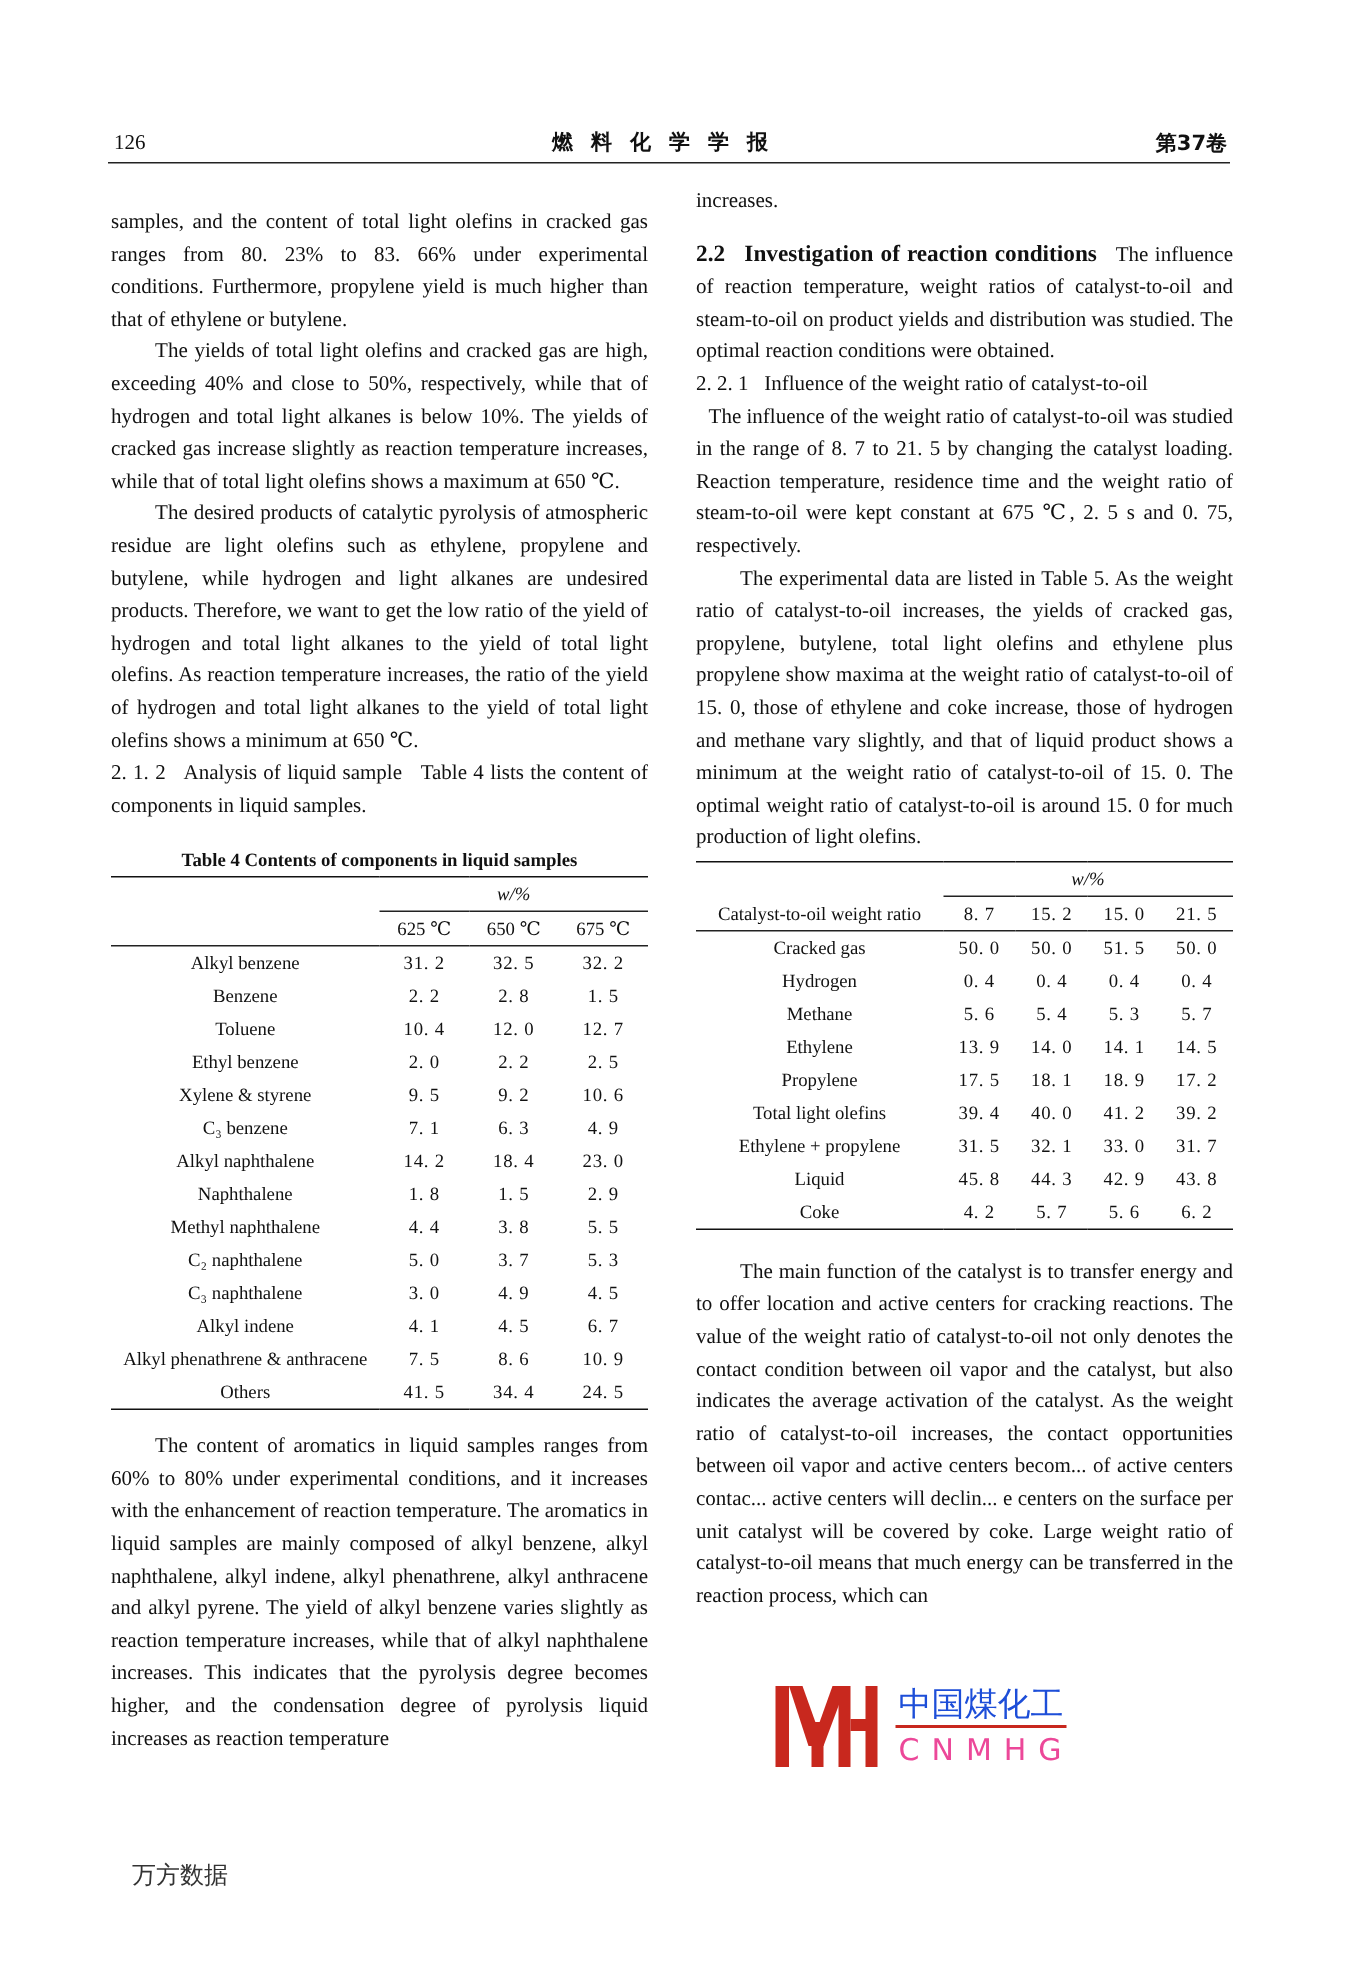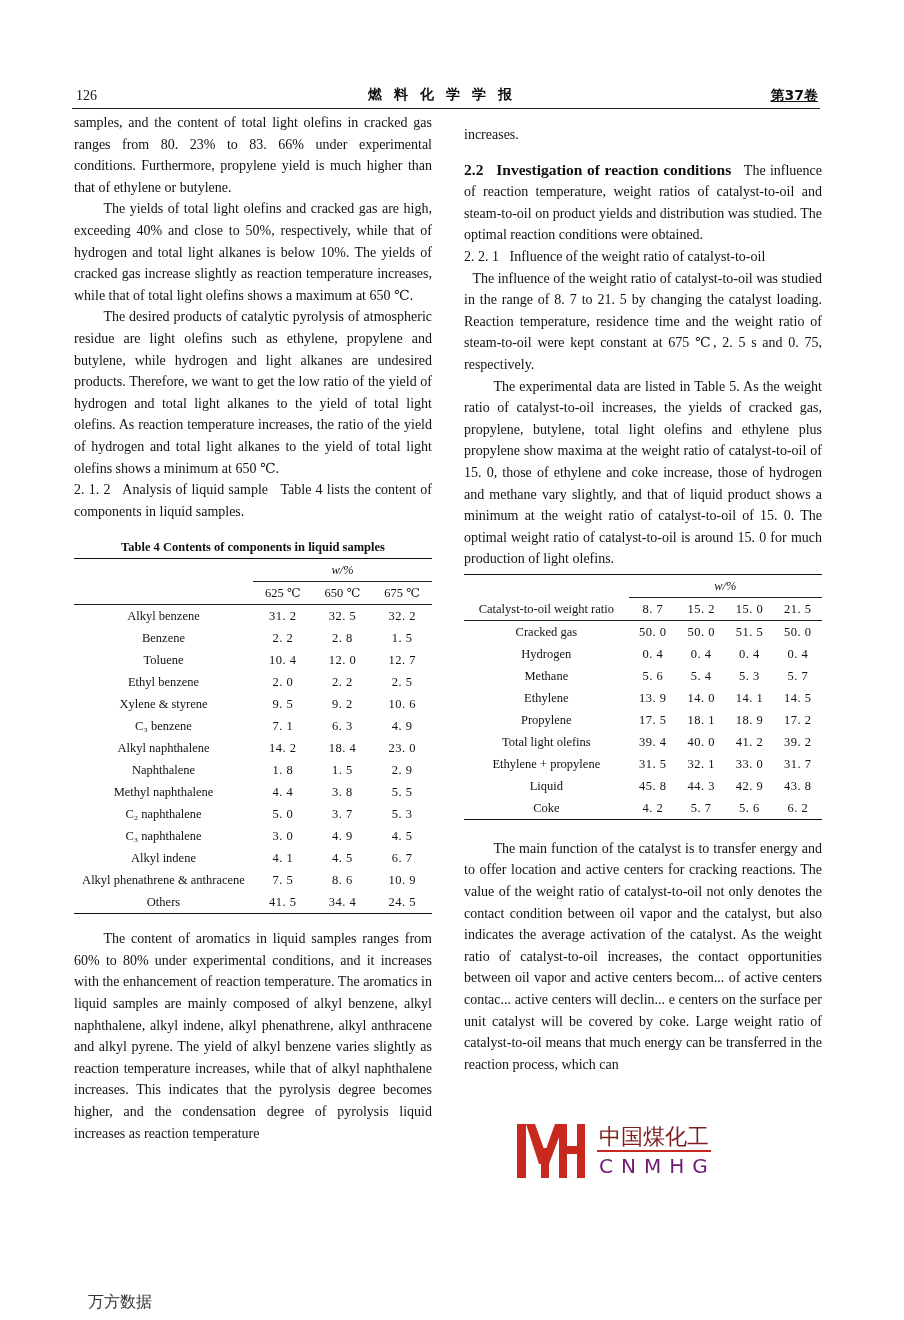--- a/index.html
+++ b/index.html
@@ -5,51 +5,51 @@
   html, body { margin: 0; padding: 0; background: #ffffff; }
   body { width: 904px; height: 1320px; position: relative; overflow: hidden;
          font-family: "Liberation Serif", "DejaVu Serif", serif; color: #111; }
   .header { position: absolute; left: 72px; top: 86px; width: 748px; height: 22px;
             border-bottom: 1.5px solid #222; }
   .header .pg { position: absolute; left: 4px; top: 2px; font-size: 14px; }
   .header .jt { position: absolute; left: 0; right: 0; text-align: center; top: 0px;
                 font-size: 14px; letter-spacing: 12px; font-weight: bold;
                 font-family: "DejaVu Sans", sans-serif; }
   .header .vol { position: absolute; right: 2px; top: 1px; font-size: 14px; font-weight: bold;
-                 font-family: "DejaVu Sans", sans-serif; text-decoration: underline; }
+                 font-family: "DejaVu Sans", sans-serif; }
 
   .col { position: absolute; width: 358px; font-size: 14px; line-height: 21.6px; }
-  .col.left { left: 74px; top: 112px; }
+  .col.left { left: 74px; top: 138px; }
   .col.right { left: 464px; top: 124px; }
   .col p { margin: 0; text-align: justify; text-align-last: left; }
   .col p.ind { text-indent: 2.1em; }
   .col p.sub { text-indent: 0; }
   .secthead { font-weight: bold; font-size: 15.5px; }
 
   .tcap { font-weight: bold; font-size: 12.5px; text-align: center; margin: 14px 0 0 0;
           line-height: 18px; }
   table.data { border-collapse: collapse; width: 100%; font-size: 12.5px; line-height: 22px; }
   table.data td { padding: 0; text-align: center; white-space: nowrap; }
   table.data .num { font-family: "Liberation Serif", serif; letter-spacing: 0.5px; }
   .t4 { margin-top: 2px; border-top: 1.5px solid #111; border-bottom: 1.5px solid #111; }
   .t4 td.unit { border-bottom: 1px solid #222; font-style: italic; }
   .t4 tr.hdr2 td { border-bottom: 1px solid #222; text-align: center; }
   .t5 { margin-top: 4px; border-top: 1.5px solid #111; border-bottom: 1.5px solid #111; }
   .t5 td.unit { border-bottom: 1px solid #222; font-style: italic; }
   .t5 tr.hdr2 td { border-bottom: 1px solid #222; }
 
-  .footer { position: absolute; left: 88px; top: 1292px; font-size: 16px;
+  .footer { position: absolute; left: 88px; top: 1240px; font-size: 16px;
             font-family: "DejaVu Sans", sans-serif; color: #333; }
 
   .watermark { position: absolute; left: 515px; top: 1122px; width: 330px; height: 58px; }
   .wm-logo { position: absolute; left: 0; top: 0; width: 72px; height: 58px; }
-  .wm-cn { position: absolute; left: 82px; top: 2px; font-size: 22px; color: #7f1d1d;
+  .wm-cn { position: absolute; left: 82px; top: 2px; font-size: 22px; color: #1d4ed8;
            font-family: "DejaVu Sans", sans-serif; background: rgba(255,255,255,0.85);
            padding: 0 2px; border-bottom: 2px solid #c8281e; line-height: 26px; }
-  .wm-en { position: absolute; left: 84px; top: 33px; font-size: 20px; color: #701a75;
+  .wm-en { position: absolute; left: 84px; top: 33px; font-size: 20px; color: #ec4899;
            letter-spacing: 8px; font-family: "DejaVu Sans", sans-serif;
            background: rgba(255,255,255,0.85); line-height: 22px; }
 </style>
 </head>
 <body>
 
 <div class="header">
   <span class="pg">126</span>
   <span class="jt">燃料化学学报</span>
   <span class="vol">第37卷</span>

